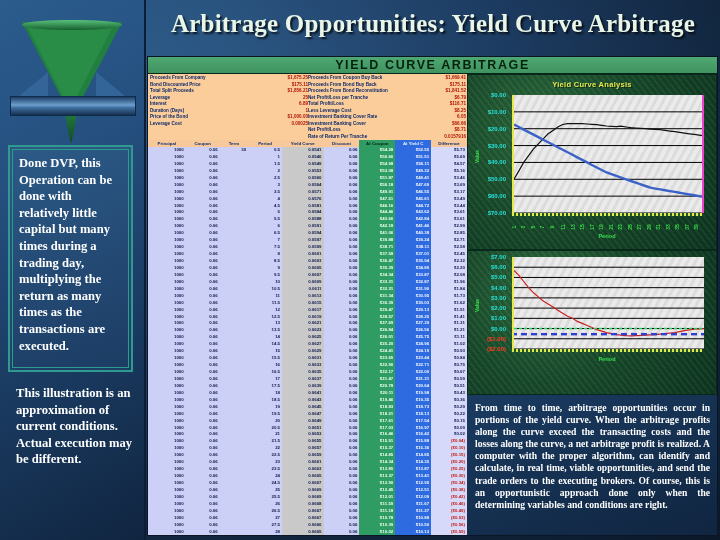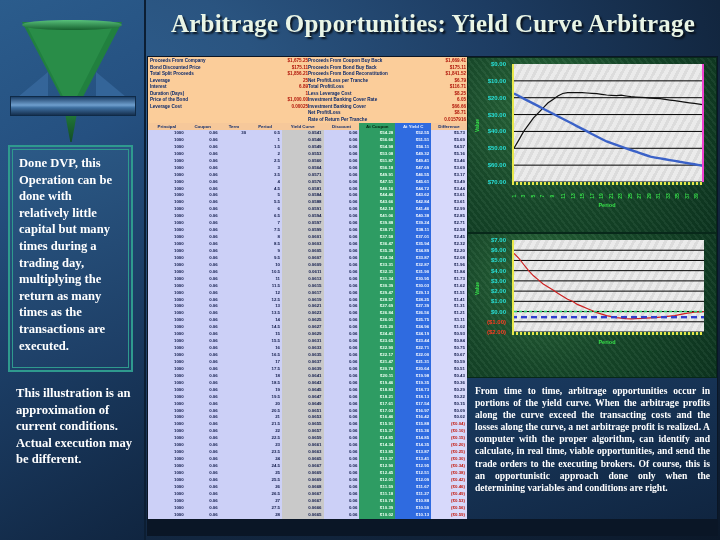--- a/index.html
+++ b/index.html
@@ -198,20 +198,21 @@
         <div id="callout-text">Done DVP, this Operation can be done with relatively little capital but many times during a trading day, multiplying the return as many times as the transactions are executed.</div>
       </div>
     </div>
 
     <div id="note-text">This illustration is an approximation of current conditions. Actual execution may be different.</div>
   </div>
 
   <div id="title">Arbitrage Opportunities: Yield Curve Arbitrage</div>
 
   <div id="sheet">
+    <div id="sheet-head">YIELD CURVE ARBITRAGE</div>
 
     <div id="sheet-body">
 
       <div id="summary">
         <div class="sumcol" id="sumA">
             <div class="sumrow">
               <span class="sumlab">Proceeds From Company</span>
               <span class="sumval">$1,675.25</span>
             </div>
             <div class="sumrow">
@@ -924,20 +925,21 @@
               <div class="td c-gry" style="width: 44px;">0.0664</div>
               <div class="td c-pri" style="width: 38px;">0.06</div>
               <div class="td c-grn" style="width: 38px;">$9.66</div>
               <div class="td c-blu" style="width: 38px;">$9.78</div>
               <div class="td c-dif neg" style="width: 38px;">($0.62)</div>
             </div>
           </div>
       </div>
 
       <div class="chart" id="chart1">
+        <div class="ctitle">Yield Curve Analysis</div>
         <div class="plotwrap" id="pw1" style="height: 144px;">
             <div class="ylab" style="top: -1px;">$0.00</div>
             <div class="ylab" style="top: 15.8571px;">$10.00</div>
             <div class="ylab" style="top: 32.7143px;">$20.00</div>
             <div class="ylab" style="top: 49.5714px;">$30.00</div>
             <div class="ylab" style="top: 66.4286px;">$40.00</div>
             <div class="ylab" style="top: 83.2857px;">$50.00</div>
             <div class="ylab" style="top: 100.143px;">$60.00</div>
             <div class="ylab" style="top: 117px;">$70.00</div>
             <div class="plot" style="left: 44px; top: 2px; width: 190px; height: 118px;">

